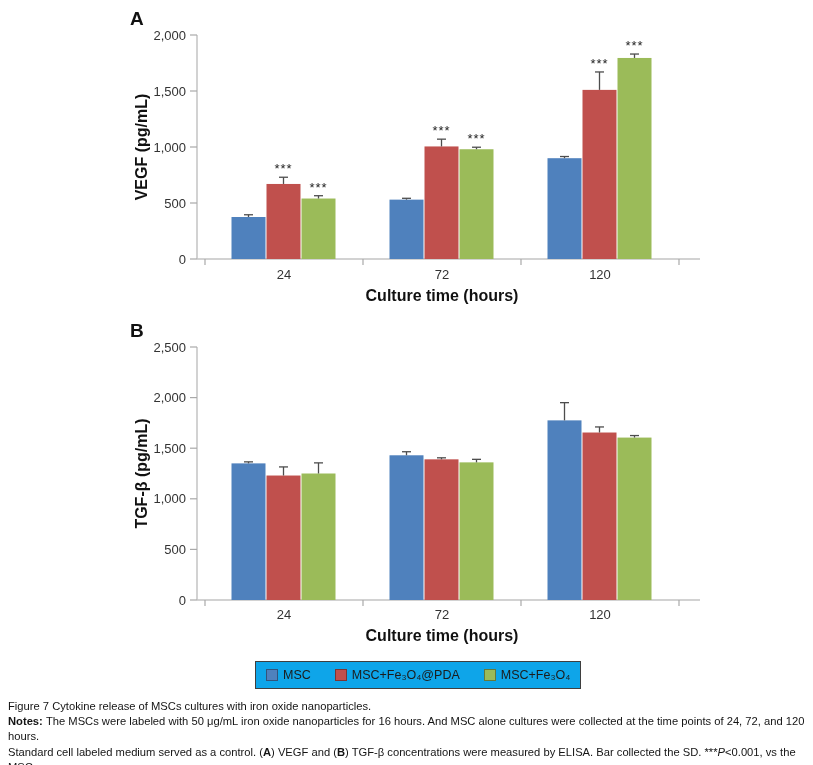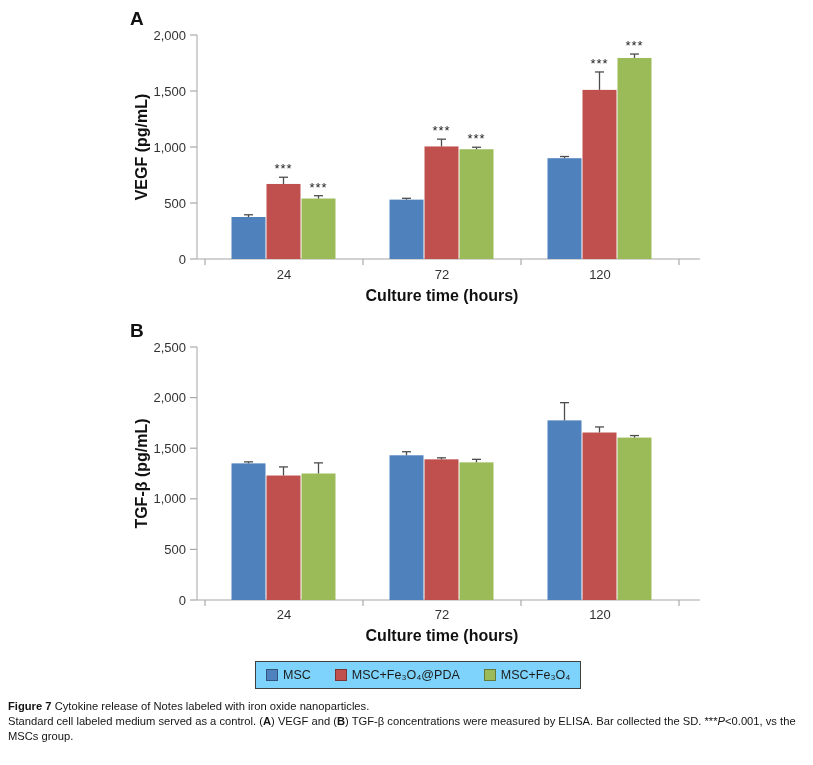--- a/index.html
+++ b/index.html
@@ -1,21 +1,21 @@
 <!DOCTYPE html>
 <html><head>
 <meta charset="utf-8">
 <style>
   html,body{margin:0;padding:0;background:#ffffff;}
   body{width:813px;height:765px;font-family:"Liberation Sans",sans-serif;}
   .page{position:relative;width:813px;height:765px;background:#fff;overflow:hidden;}
   .panel-label{position:absolute;font-weight:bold;font-size:19px;color:#111;letter-spacing:.5px;}
   svg.chart{position:absolute;left:0;display:block;}
   .legend{position:absolute;left:255px;top:661px;height:26px;border:1px solid #3f3f3f;
-          display:flex;align-items:center;padding:0 10px;gap:24px;font-size:12.5px;color:#1c1c1c;background:#7dd3fc;}
+          display:flex;align-items:center;padding:0 10px;gap:24px;font-size:12.5px;color:#1c1c1c;background:#0ea5e9;}
   .legend-item{display:flex;align-items:center;white-space:nowrap;}
   .swatch{display:inline-block;width:12px;height:12px;margin-right:5px;border:1px solid rgba(0,0,0,.35);box-sizing:border-box;}
   .caption{position:absolute;left:8px;top:699px;width:800px;font-size:11.2px;line-height:15.2px;color:#141414;}
   .cap-line{white-space:normal;}
 </style>
 </head>
 <body>
 
 <div class="page">
 
@@ -158,18 +158,19 @@
       <span class="swatch" style="background: rgb(192, 80, 77);"></span>
       <span>MSC+Fe₃O₄@PDA</span>
     </span>
     <span class="legend-item">
       <span class="swatch" style="background: rgb(155, 187, 89);"></span>
       <span>MSC+Fe₃O₄</span>
     </span>
   </div>
 
   <div class="caption">
-    <div class="cap-line"><span style="font-weight: bold;">Figure 7 </span><span>Cytokine release of Notes labeled with iron oxide nanoparticles.</span></div>
+    <div class="cap-line"><span style="font-weight: normal;">Figure 7 </span><span>Cytokine release of MSCs cultures with iron oxide nanoparticles.</span></div>
+    <div class="cap-line"><span style="font-weight: bold;">Notes: </span><span>The MSCs were labeled with 50 μg/mL iron oxide nanoparticles for 16 hours. And MSC alone cultures were collected at the time points of 24, 72, and 120 hours.</span></div>
     <div class="cap-line"><span>Standard cell labeled medium served as a control. (</span><span style="font-weight: bold;">A</span><span>) VEGF and (</span><span style="font-weight: bold;">B</span><span>) TGF-β concentrations were measured by ELISA. Bar collected the SD. ***</span><span style="font-style: italic;">P</span><span>&lt;0.001, vs the MSCs group.</span></div>
 
   </div>
 
 </div>
 
 </body></html>

